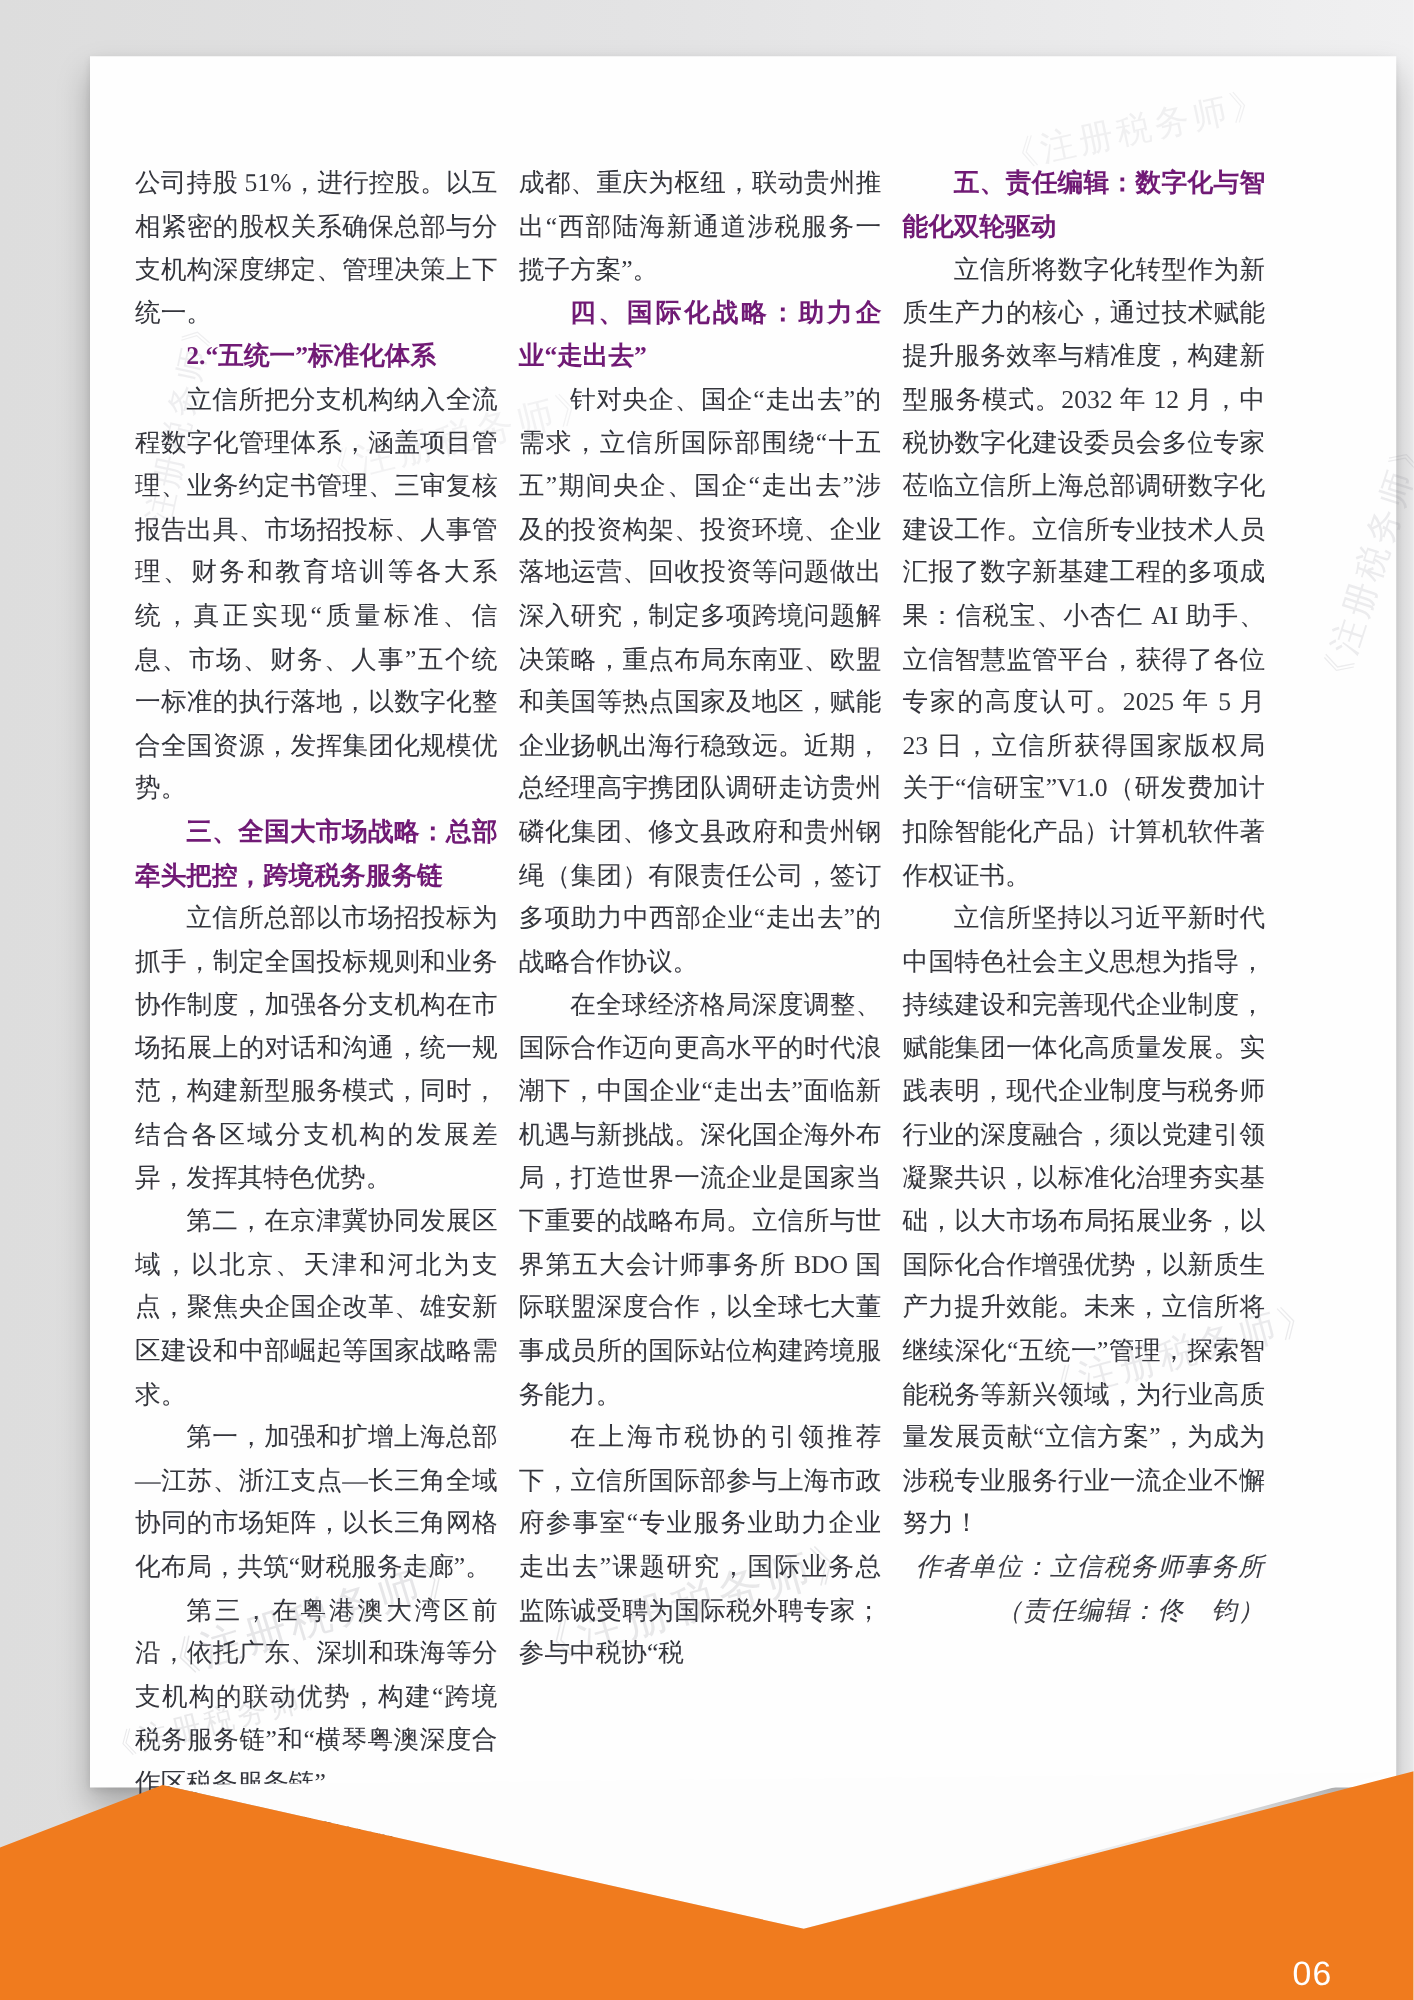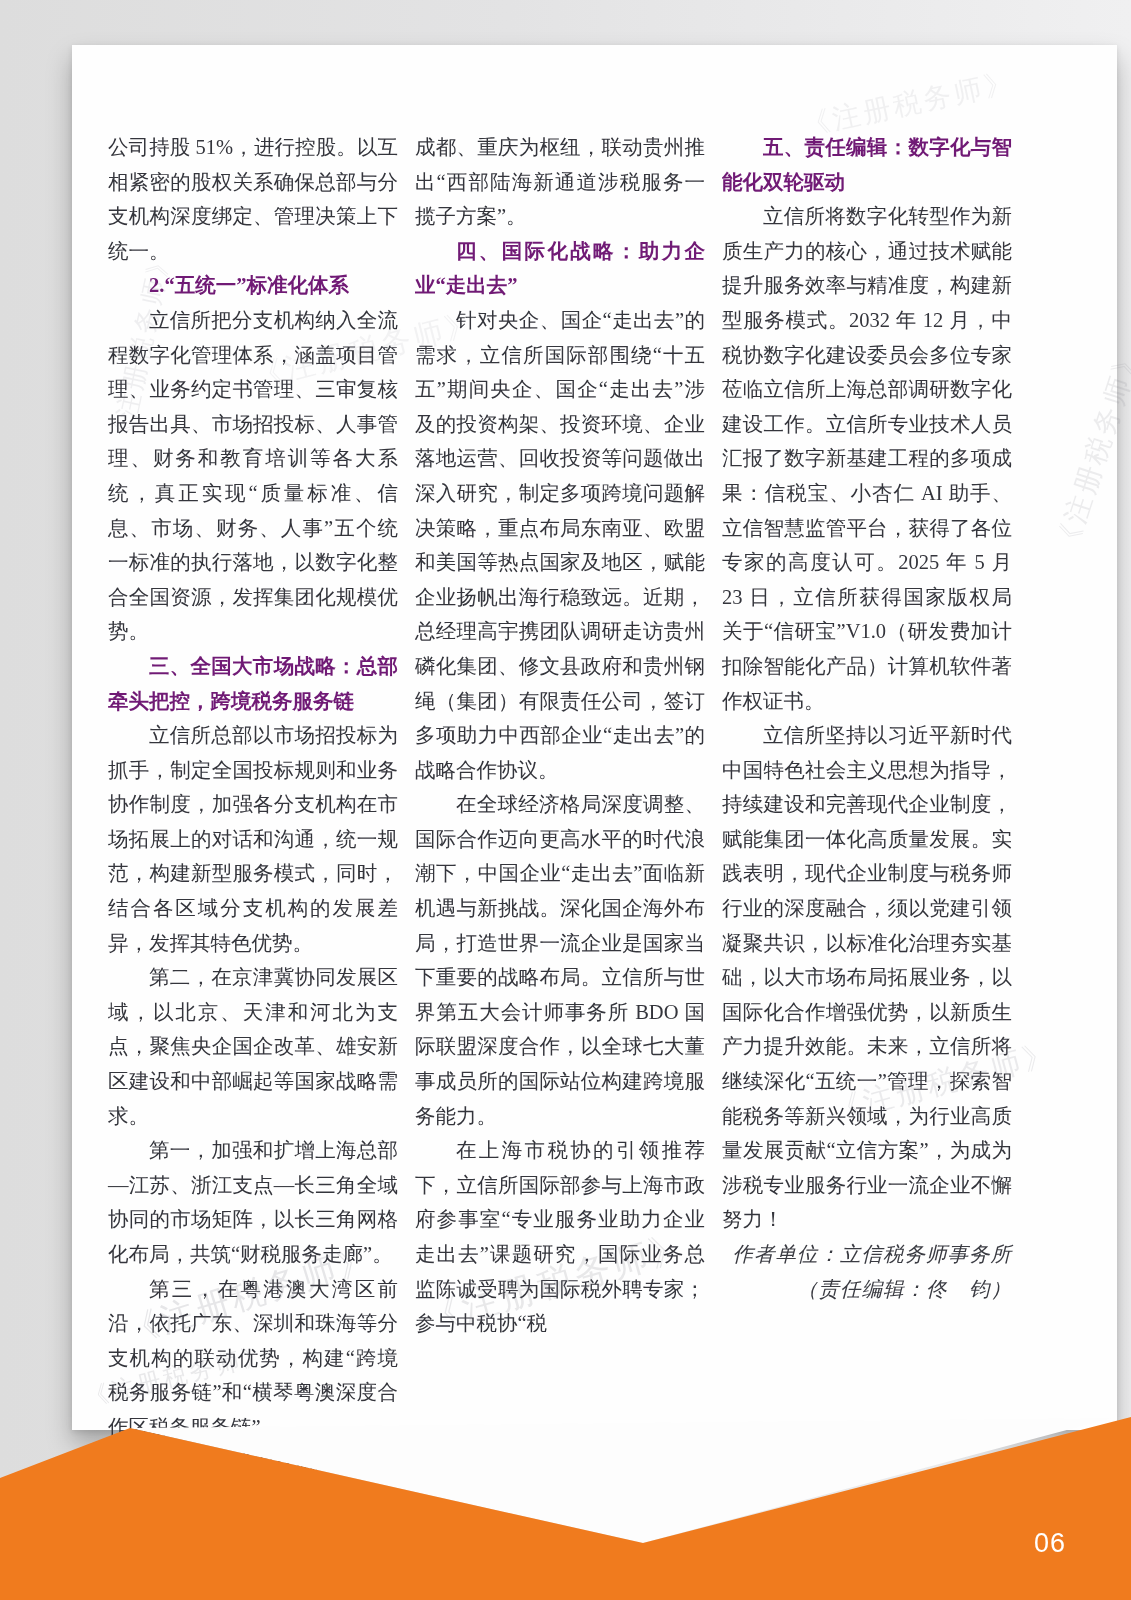--- a/index.html
+++ b/index.html
@@ -29,21 +29,21 @@
     text-indent:0;text-align:right;font-style:italic;
     letter-spacing:1px;color:#3a3b42;
   }
   .watermark{
     position:absolute;white-space:nowrap;pointer-events:none;
     color:#6e6e7a;font-size:32px;letter-spacing:3px;
     font-family:"Liberation Serif",serif;
   }
   .bottom-art{position:absolute;left:0;bottom:0;width:1131px;height:230px;}
   .page-num{
-    position:absolute;left:1034px;top:1528px;
+    position:absolute;left:1034px;top:1564px;
     font-family:"Liberation Sans","DejaVu Sans",sans-serif;
     font-size:27px;color:#ffffff;letter-spacing:1px;
   }
 </style>
 </head>
 <body>
 
 <div class="sheet">
   <div class="content">
       <div class="col">

